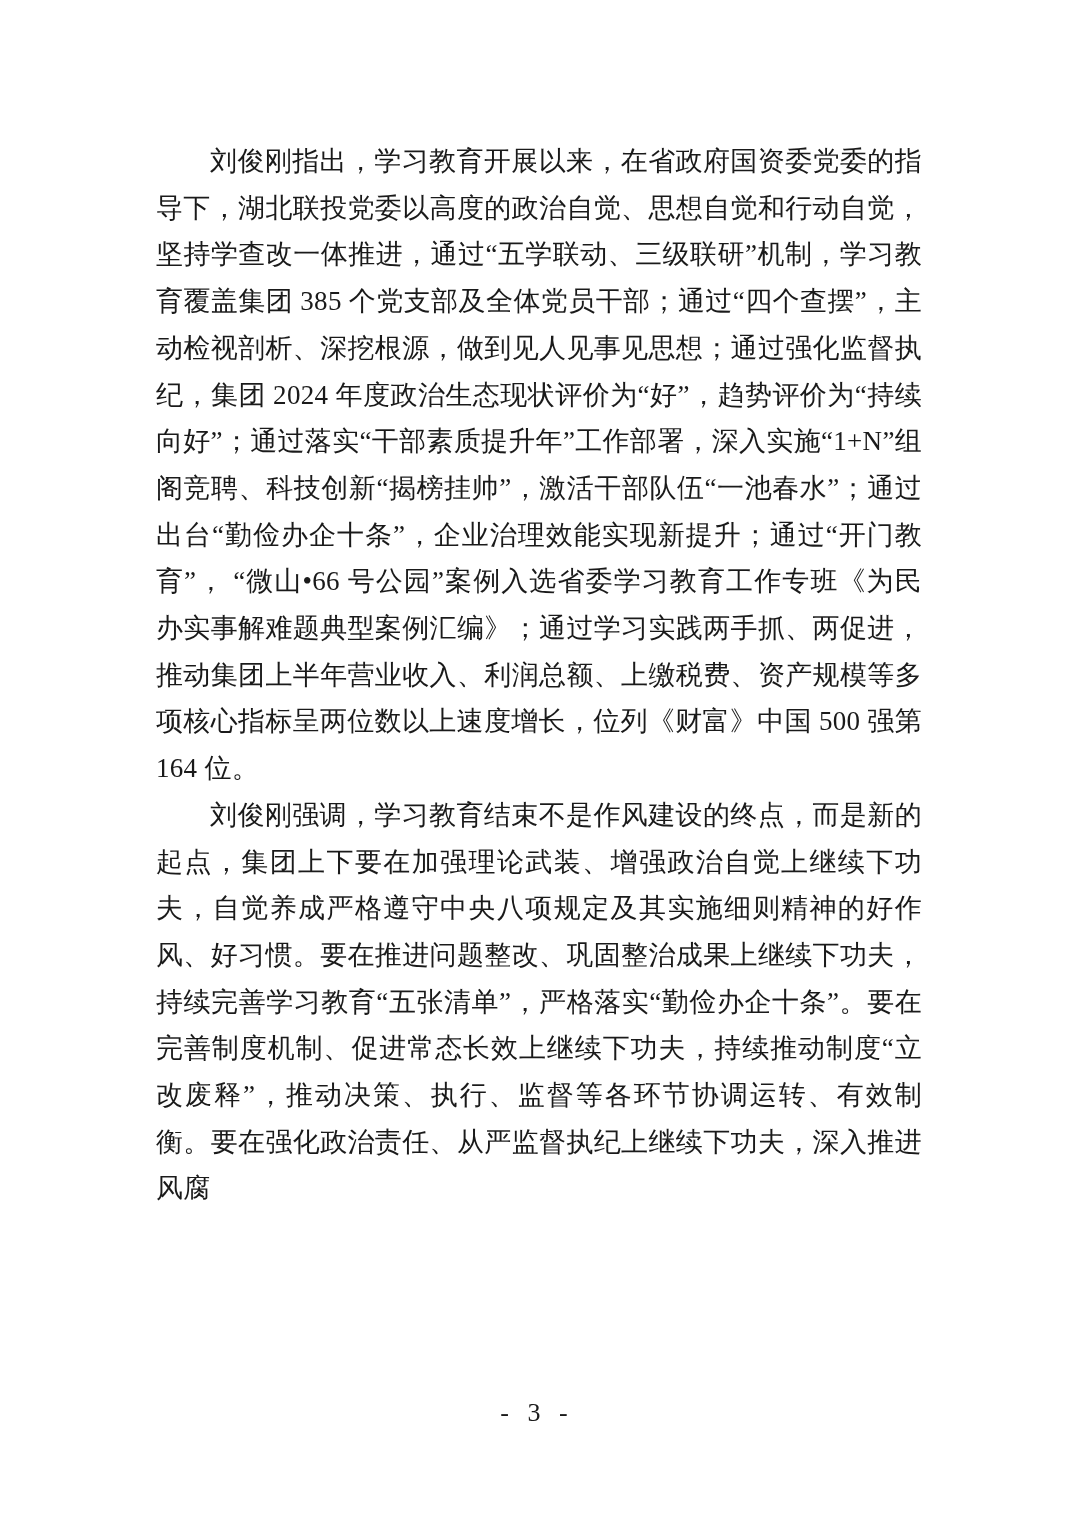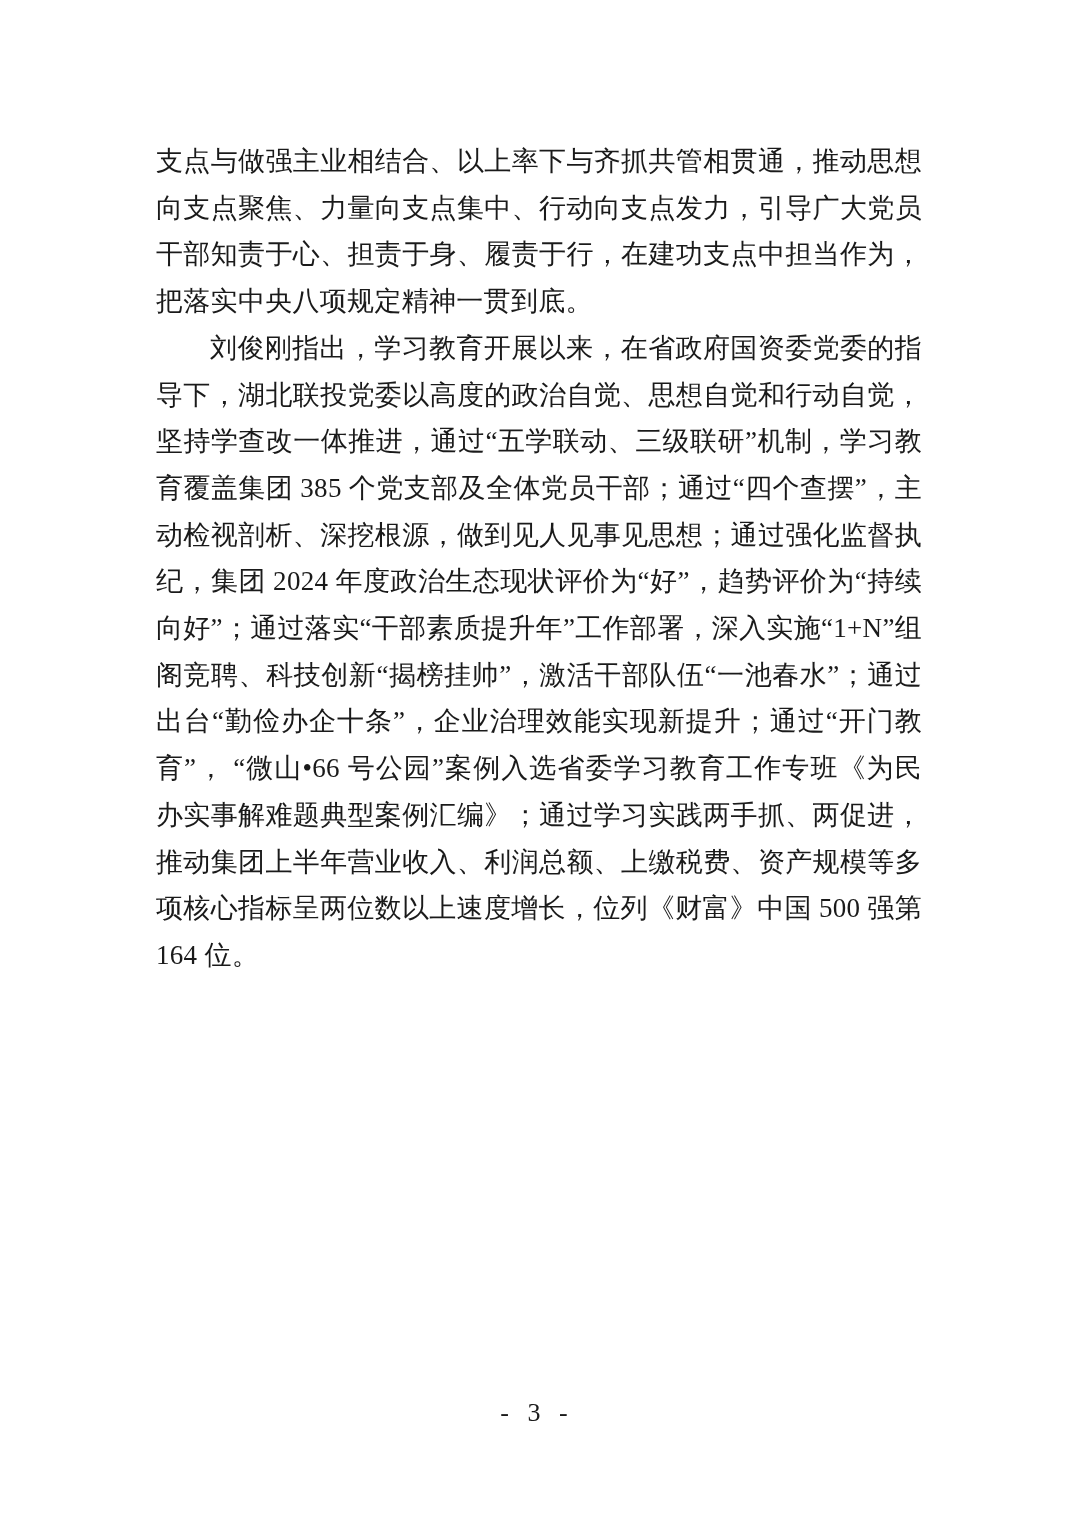--- a/index.html
+++ b/index.html
@@ -41,18 +41,18 @@
     font-size: 26px;
     color: #1a1a1a;
     letter-spacing: 6px;
   }
 </style>
 </head>
 <body>
 
 <div class="page">
   <div class="content">
-    <p>支点与做强主业相结合、以上率下与齐抓共管相贯通，推动思想向支点聚焦、力量向支点集中、行动向支点发力，引导广大党员干部知责于心、担责于身、履责于行，在建功支点中担当作为，把落实中央八项规定精神一贯到底。</p>
     <p class="indent">刘俊刚指出，学习教育开展以来，在省政府国资委党委的指导下，湖北联投党委以高度的政治自觉、思想自觉和行动自觉，坚持学查改一体推进，通过“五学联动、三级联研”机制，学习教育覆盖集团 385 个党支部及全体党员干部；通过“四个查摆”，主动检视剖析、深挖根源，做到见人见事见思想；通过强化监督执纪，集团 2024 年度政治生态现状评价为“好”，趋势评价为“持续向好”；通过落实“干部素质提升年”工作部署，深入实施“1+N”组阁竞聘、科技创新“揭榜挂帅”，激活干部队伍“一池春水”；通过出台“勤俭办企十条”，企业治理效能实现新提升；通过“开门教育”， “微山•66 号公园”案例入选省委学习教育工作专班《为民办实事解难题典型案例汇编》；通过学习实践两手抓、两促进，推动集团上半年营业收入、利润总额、上缴税费、资产规模等多项核心指标呈两位数以上速度增长，位列《财富》中国 500 强第 164 位。</p>
+    <p class="indent">刘俊刚强调，学习教育结束不是作风建设的终点，而是新的起点，集团上下要在加强理论武装、增强政治自觉上继续下功夫，自觉养成严格遵守中央八项规定及其实施细则精神的好作风、好习惯。要在推进问题整改、巩固整治成果上继续下功夫，持续完善学习教育“五张清单”，严格落实“勤俭办企十条”。要在完善制度机制、促进常态长效上继续下功夫，持续推动制度“立改废释”，推动决策、执行、监督等各环节协调运转、有效制衡。要在强化政治责任、从严监督执纪上继续下功夫，深入推进风腐</p>
   </div>
 
   <div class="footer">- 3 -</div>
 </div>
 
 </body></html>

